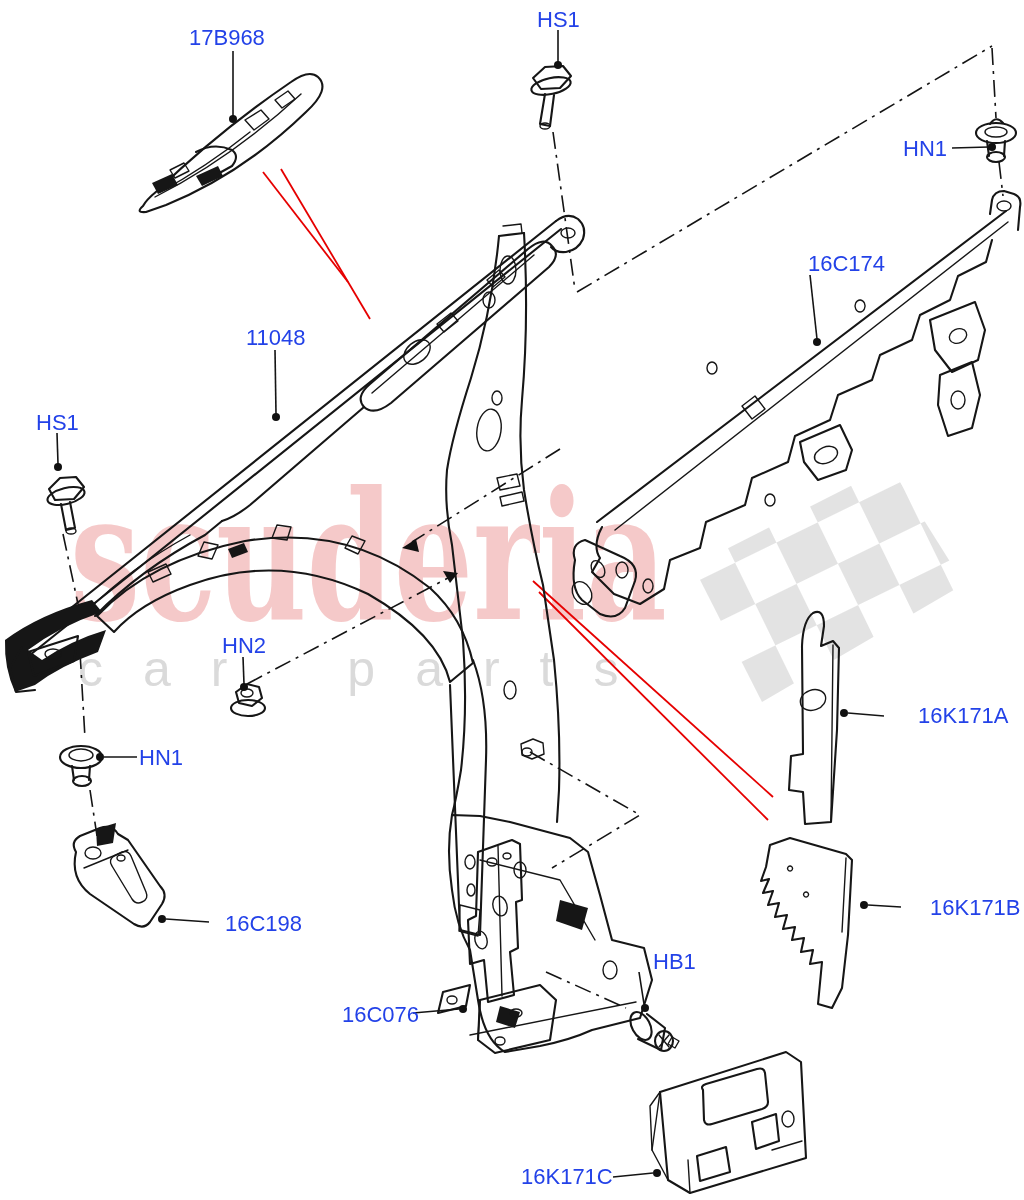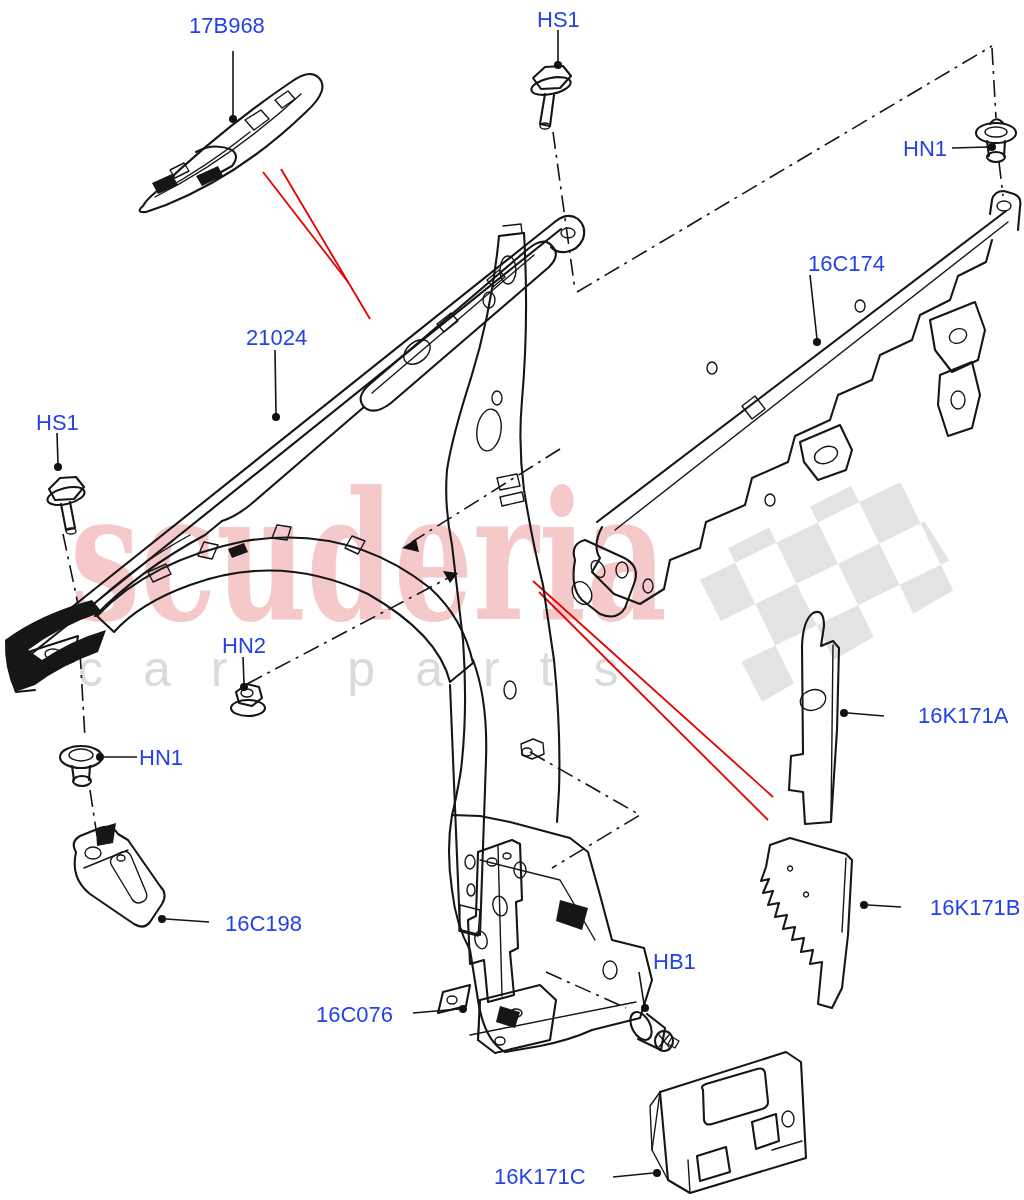--- a/index.html
+++ b/index.html
@@ -265,27 +265,27 @@
         <circle class="dot" cx="864" cy="905" r="4"></circle>
       <path class="lead" d="M413,1013 L459,1009"></path>
         <circle class="dot" cx="463" cy="1009" r="4"></circle>
       <path class="lead" d="M639,972 L644,1004"></path>
         <circle class="dot" cx="645" cy="1008" r="4"></circle>
       <path class="lead" d="M613,1177 L653,1173"></path>
         <circle class="dot" cx="657" cy="1173" r="4"></circle>
     </g>
   </svg>
 
-  <div class="lbl" style="left:189px;top:14px">17B968</div>
+  <div class="lbl" style="left:189px;top:26px">17B968</div>
   <div class="lbl" style="left:537px;top:8px">HS1</div>
   <div class="lbl" style="left:903px;top:137px">HN1</div>
   <div class="lbl" style="left:808px;top:252px">16C174</div>
-  <div class="lbl" style="left:246px;top:326px">21024</div>
+  <div class="lbl" style="left:246px;top:326px">11048</div>
   <div class="lbl" style="left:36px;top:411px">HS1</div>
   <div class="lbl" style="left:222px;top:634px">HN2</div>
   <div class="lbl" style="left:139px;top:746px">HN1</div>
   <div class="lbl" style="left:918px;top:704px">16K171A</div>
   <div class="lbl" style="left:225px;top:912px">16C198</div>
   <div class="lbl" style="left:930px;top:896px">16K171B</div>
-  <div class="lbl" style="left:316px;top:1003px">16C076</div>
+  <div class="lbl" style="left:342px;top:1003px">16C076</div>
   <div class="lbl" style="left:653px;top:950px">HB1</div>
-  <div class="lbl" style="left:494px;top:1165px">16K171C</div>
+  <div class="lbl" style="left:521px;top:1165px">16K171C</div>
 </div>
 
 </body></html>

